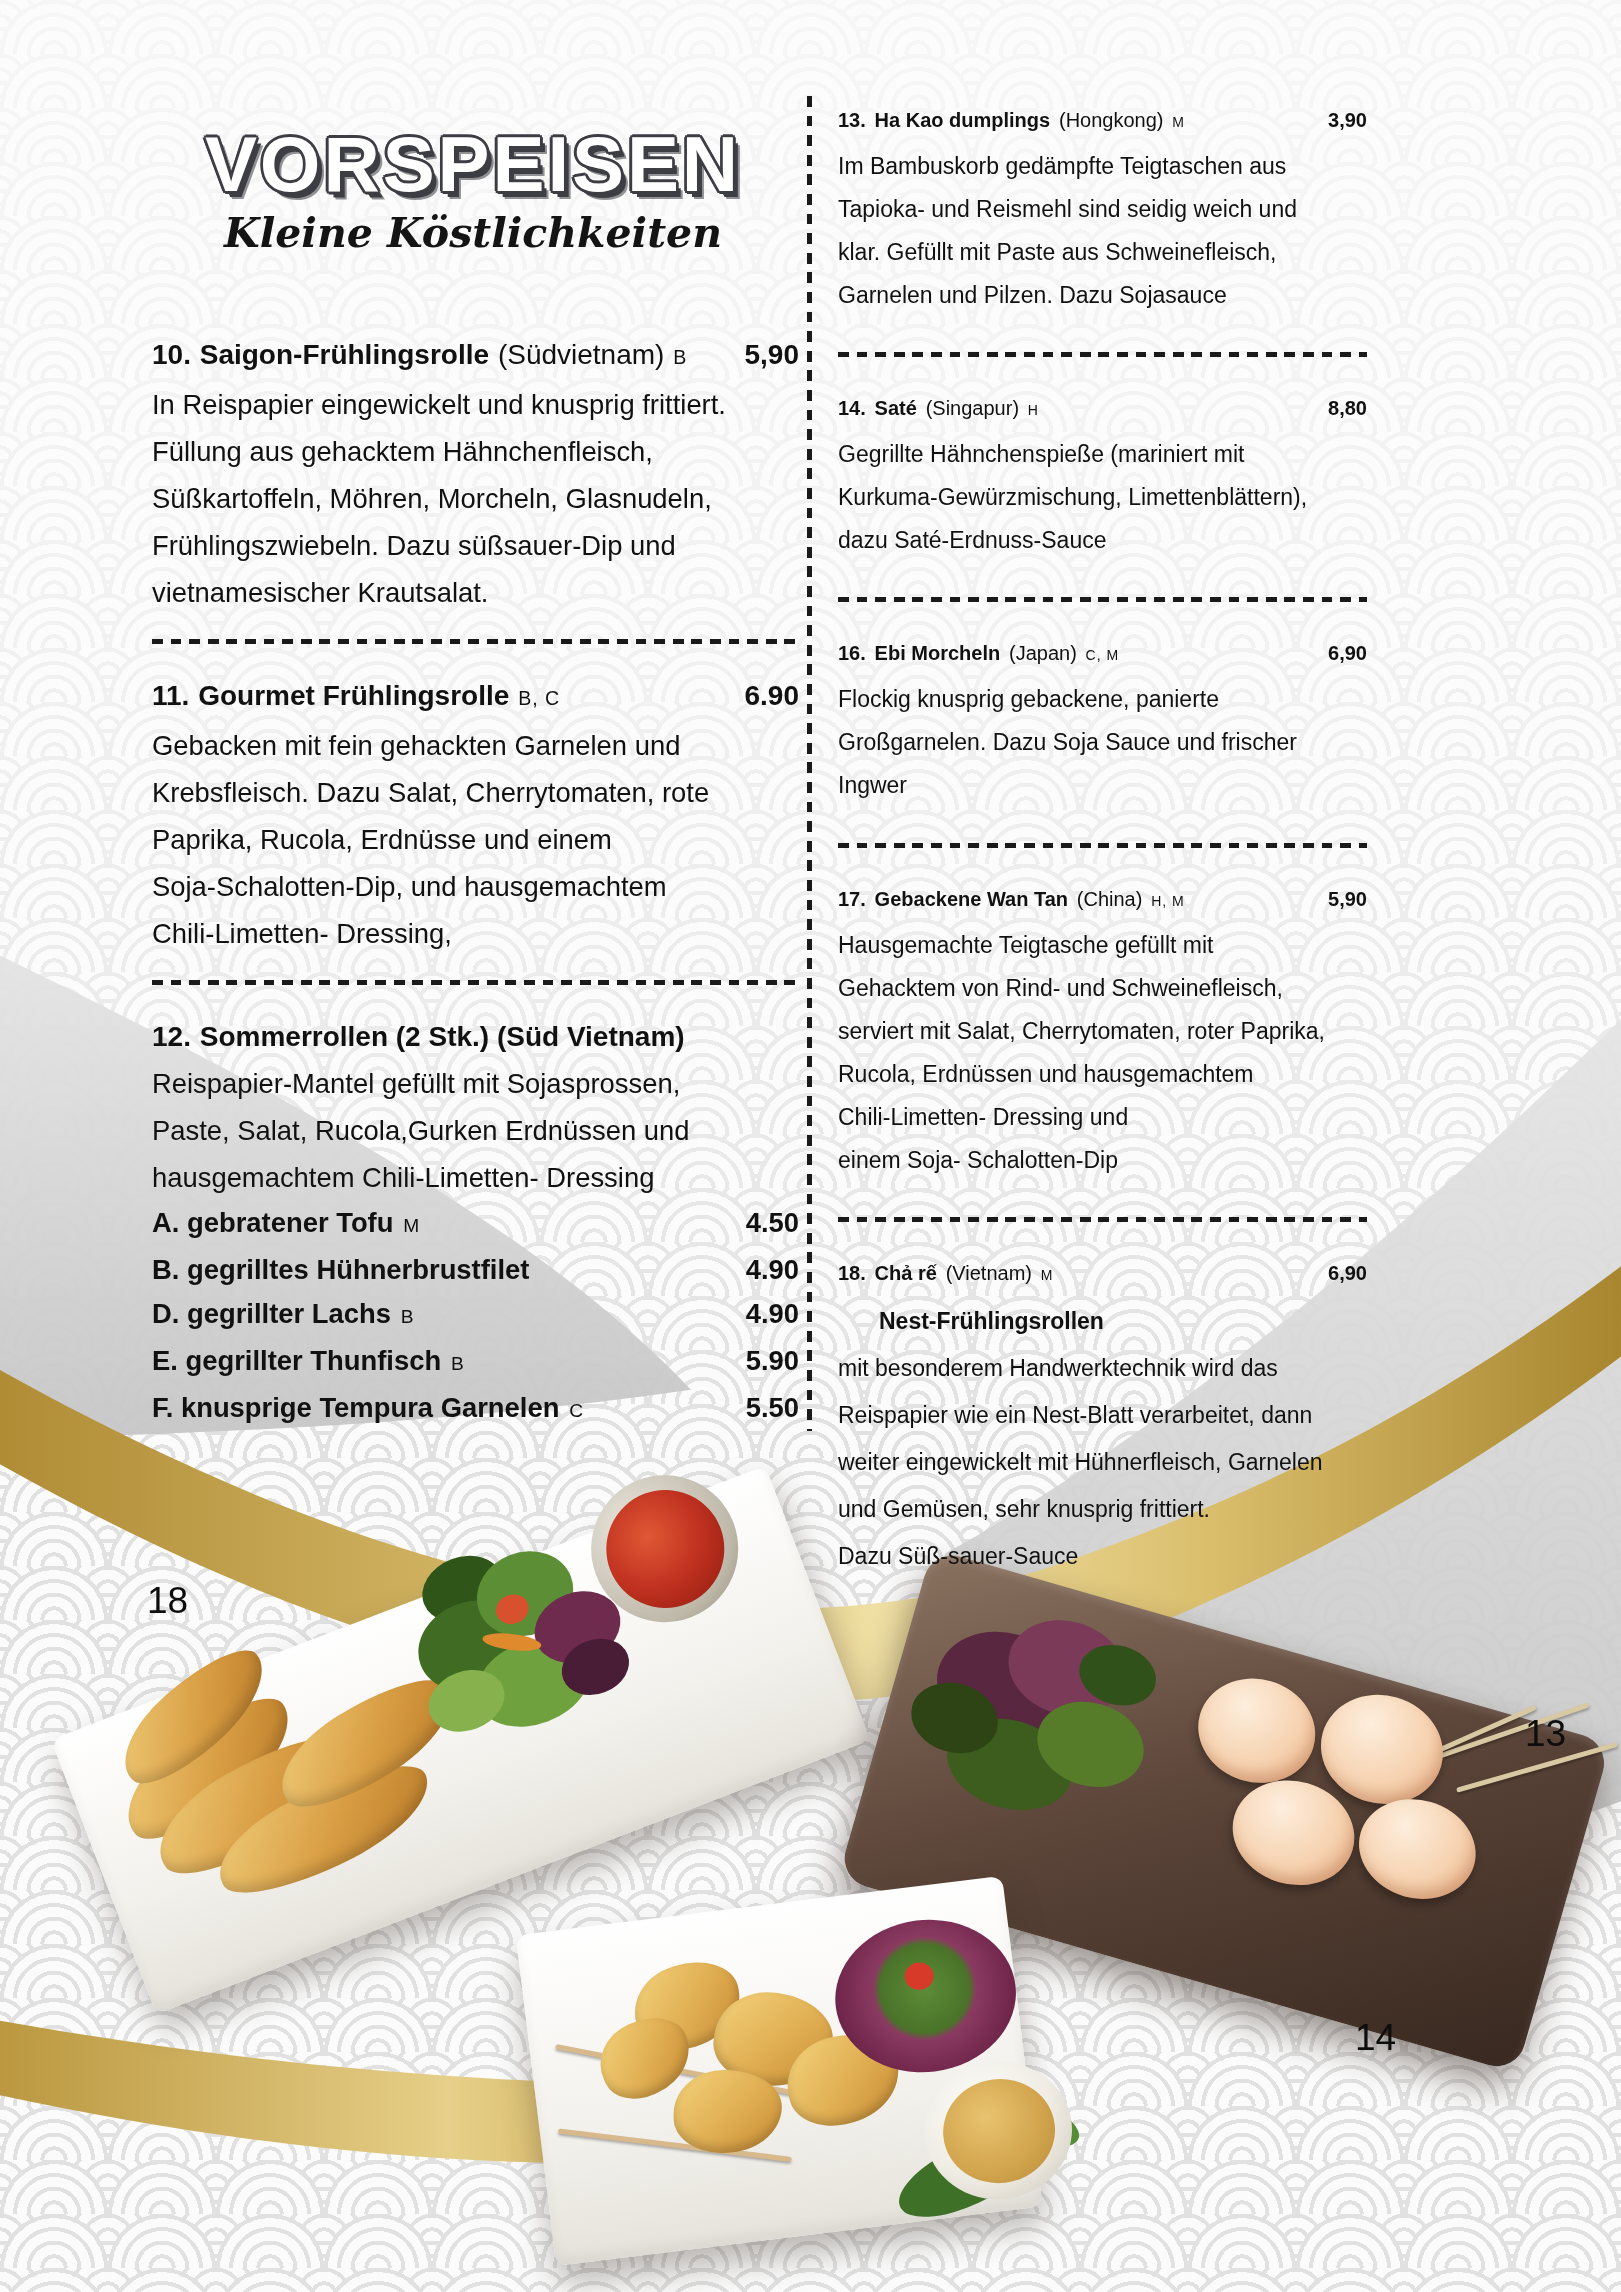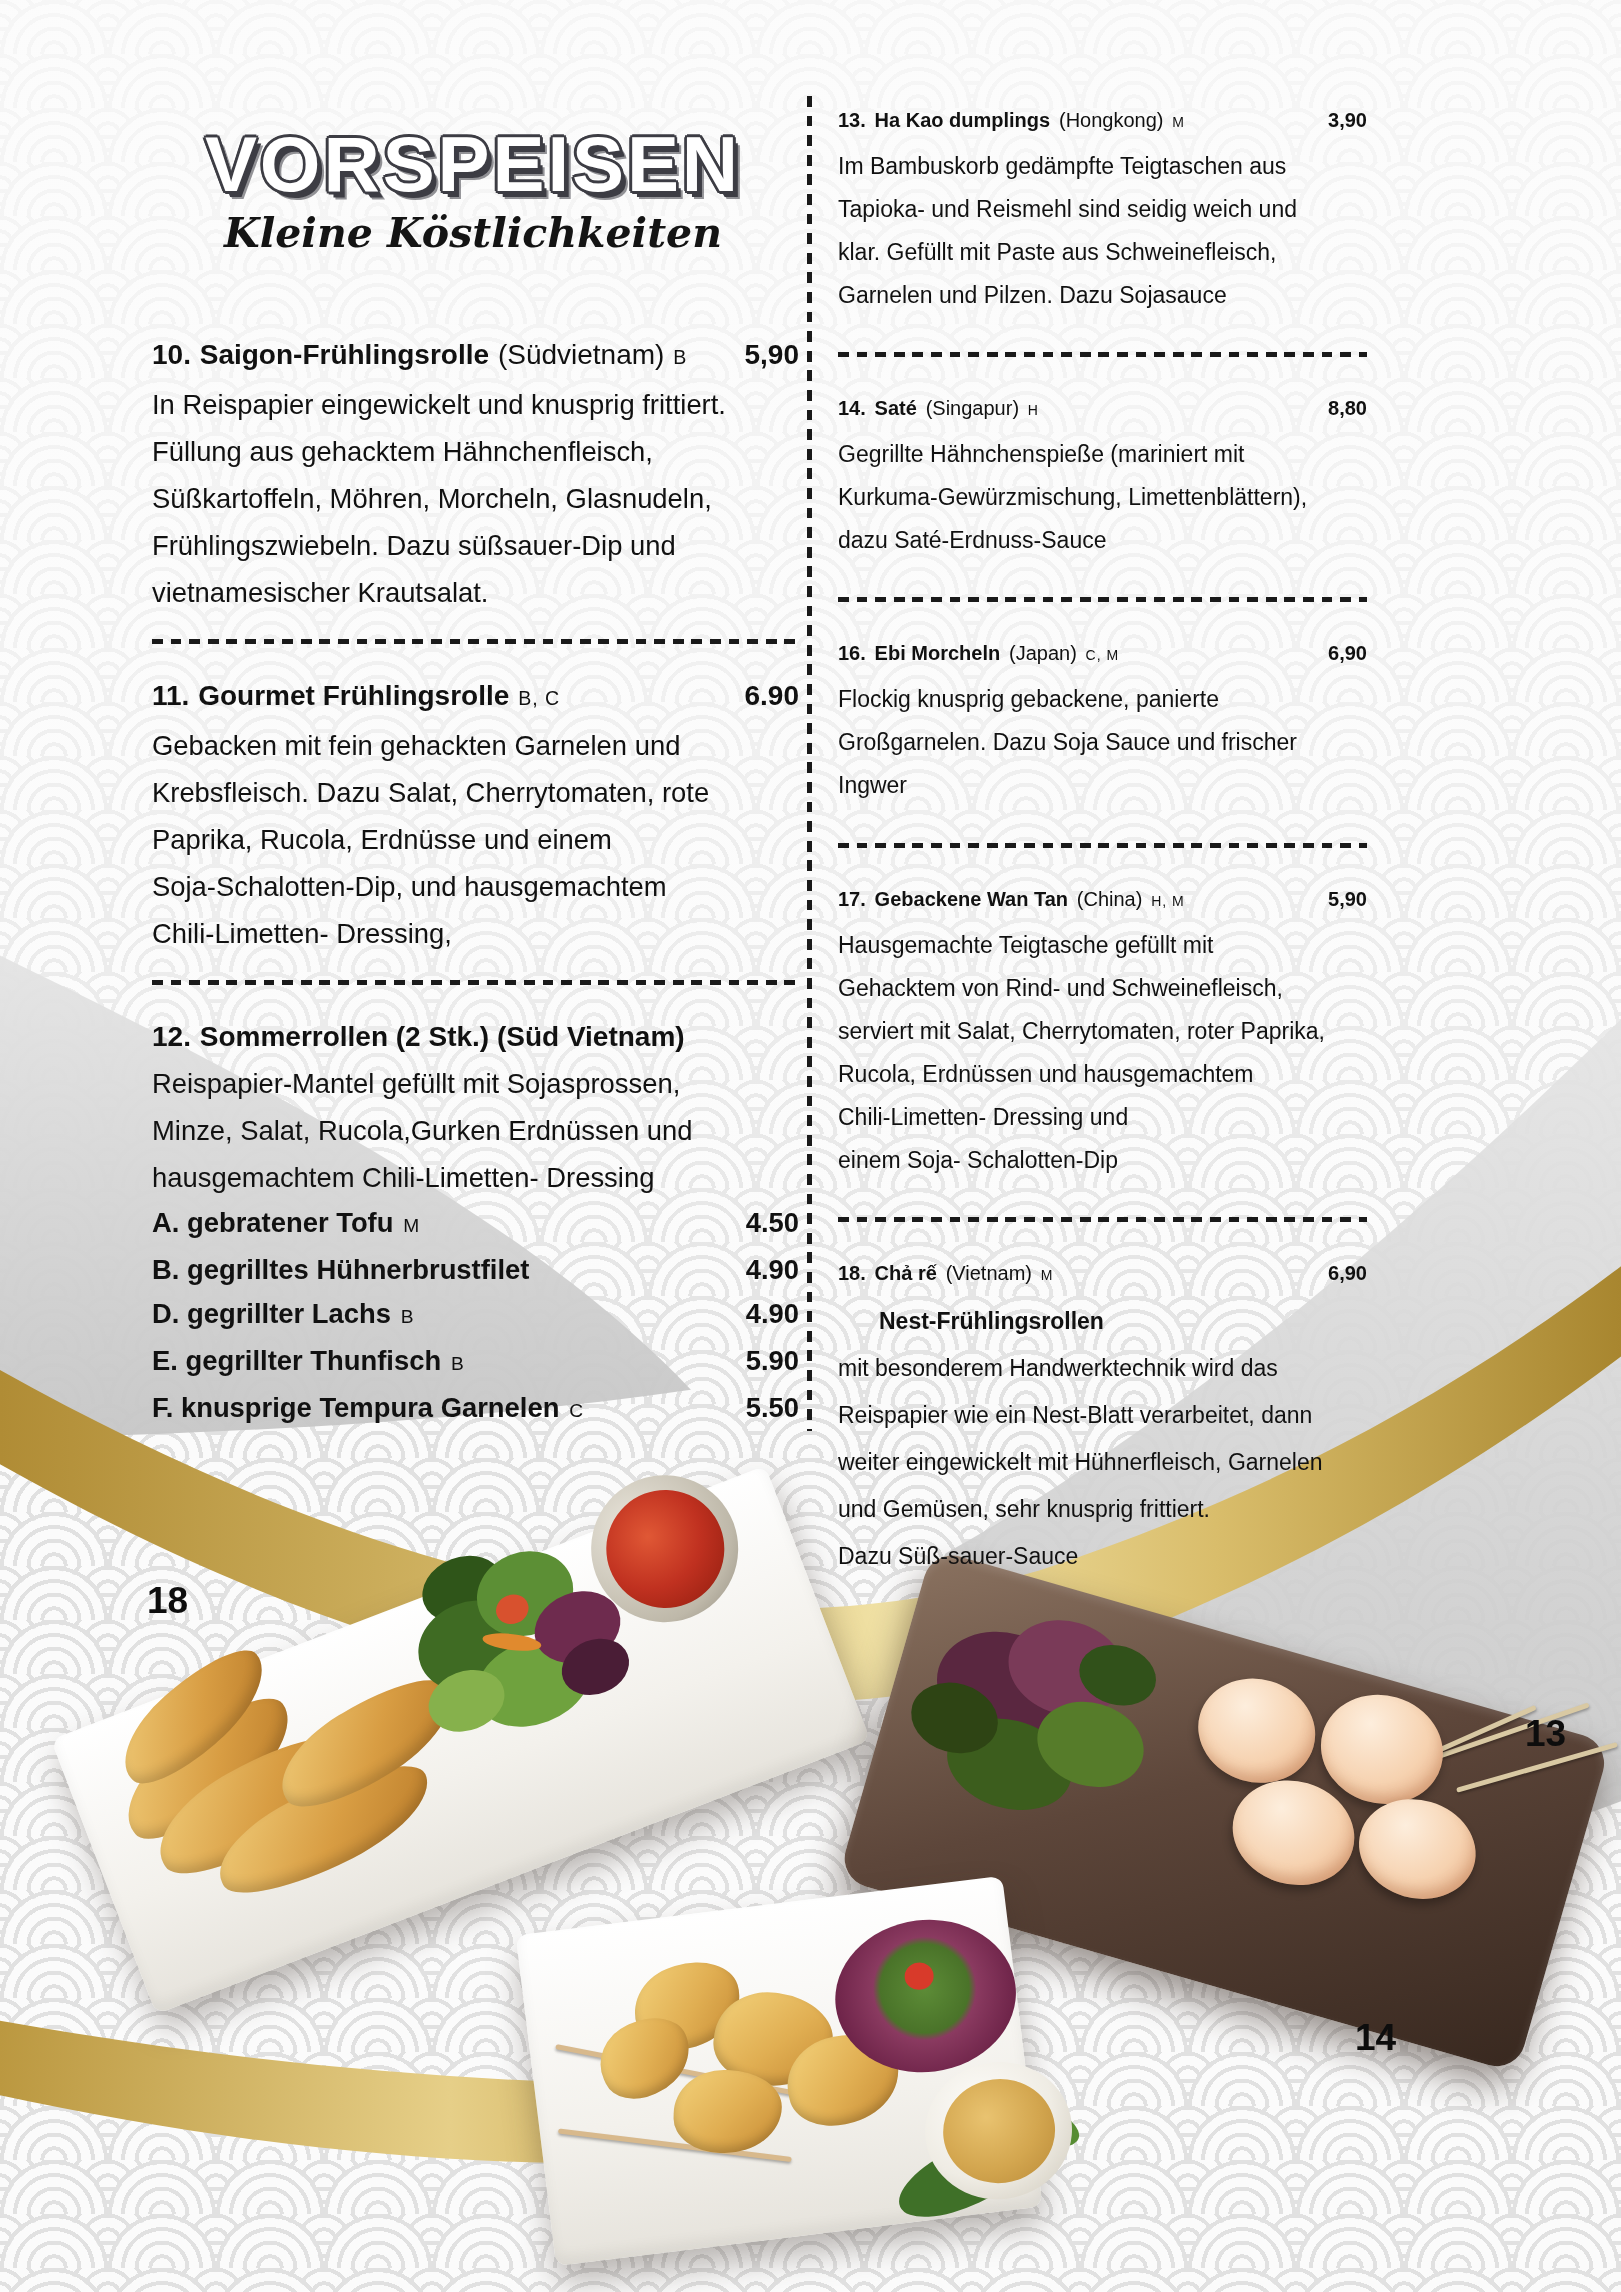--- a/index.html
+++ b/index.html
@@ -89,21 +89,21 @@
     position:absolute;background:linear-gradient(150deg,#8a7260 0%,#5d463a 45%,#38281f 100%);
     border-radius:29px;box-shadow:0 19.6px 37px rgba(40,25,15,.45), inset 0 3.9px 9.8px rgba(255,255,255,.12);
   }
   .fried{background:linear-gradient(135deg,#f0cc79 0%,#d89d43 55%,#b97a28 100%);
     border-radius:46% 54% 50% 50% / 58% 42% 60% 40%;box-shadow:inset 0 -7.8px 11.8px rgba(0,0,0,.16);}
   .dumpling{background:radial-gradient(circle at 35% 30%,#fdeedd 0%,#f6d2b0 55%,#e2a57c 100%);
     box-shadow:inset -3.9px -7.8px 11.8px rgba(150,80,40,.25), 0 5.9px 9.8px rgba(0,0,0,.3);}
   .chunk{background:linear-gradient(135deg,#f4d37c 0%,#e0ae52 55%,#c58932 100%);
     border-radius:48% 52% 55% 45% / 55% 45% 58% 42%;box-shadow:inset 0 -5.9px 9.8px rgba(0,0,0,.18);}
   .stick{position:absolute;height:4.9px;background:#d9c9a3;border-radius:2.9px;box-shadow:0 2px 2.9px rgba(0,0,0,.3);}
-  .photo-label{position:absolute;z-index:6;font-size:37px;font-weight:700;color:#0d0d0d;}
+  .photo-label{position:absolute;z-index:6;font-size:37px;font-weight:400;color:#0d0d0d;}
 </style>
 </head>
 <body>
 
 <div class="pattern"></div>
 <div class="veil"></div>
 
 <svg class="deco" viewBox="0 0 1654 2339" preserveAspectRatio="none">
   <defs>
     <linearGradient id="goldGrad" x1="0" y1="0" x2="1" y2="0">
@@ -164,21 +164,21 @@
       <div class="desc-line">Soja-Schalotten-Dip, und hausgemachtem</div>
       <div class="desc-line">Chili-Limetten- Dressing,</div>
     </div>
     <div class="sep"></div>
     <div class="item">
       <div class="item-header">
         <span class="num">12.</span>
         <span class="name">Sommerrollen (2 Stk.) (Süd Vietnam)</span>
       </div>
       <div class="desc-line">Reispapier-Mantel gefüllt mit Sojasprossen,</div>
-      <div class="desc-line">Minze, Salat, Rucola,Gurken Erdnüssen und</div>
+      <div class="desc-line">Paste, Salat, Rucola,Gurken Erdnüssen und</div>
       <div class="desc-line">hausgemachtem Chili-Limetten- Dressing</div>
       <div class="variant-row">
         <span class="vlabel">A. gebratener Tofu</span>
         <span class="allerg">M</span>
         <span class="price">4.50</span>
       </div>
       <div class="variant-row">
         <span class="vlabel">B. gegrilltes Hühnerbrustfilet</span>
         <span class="price">4.90</span>
       </div>

